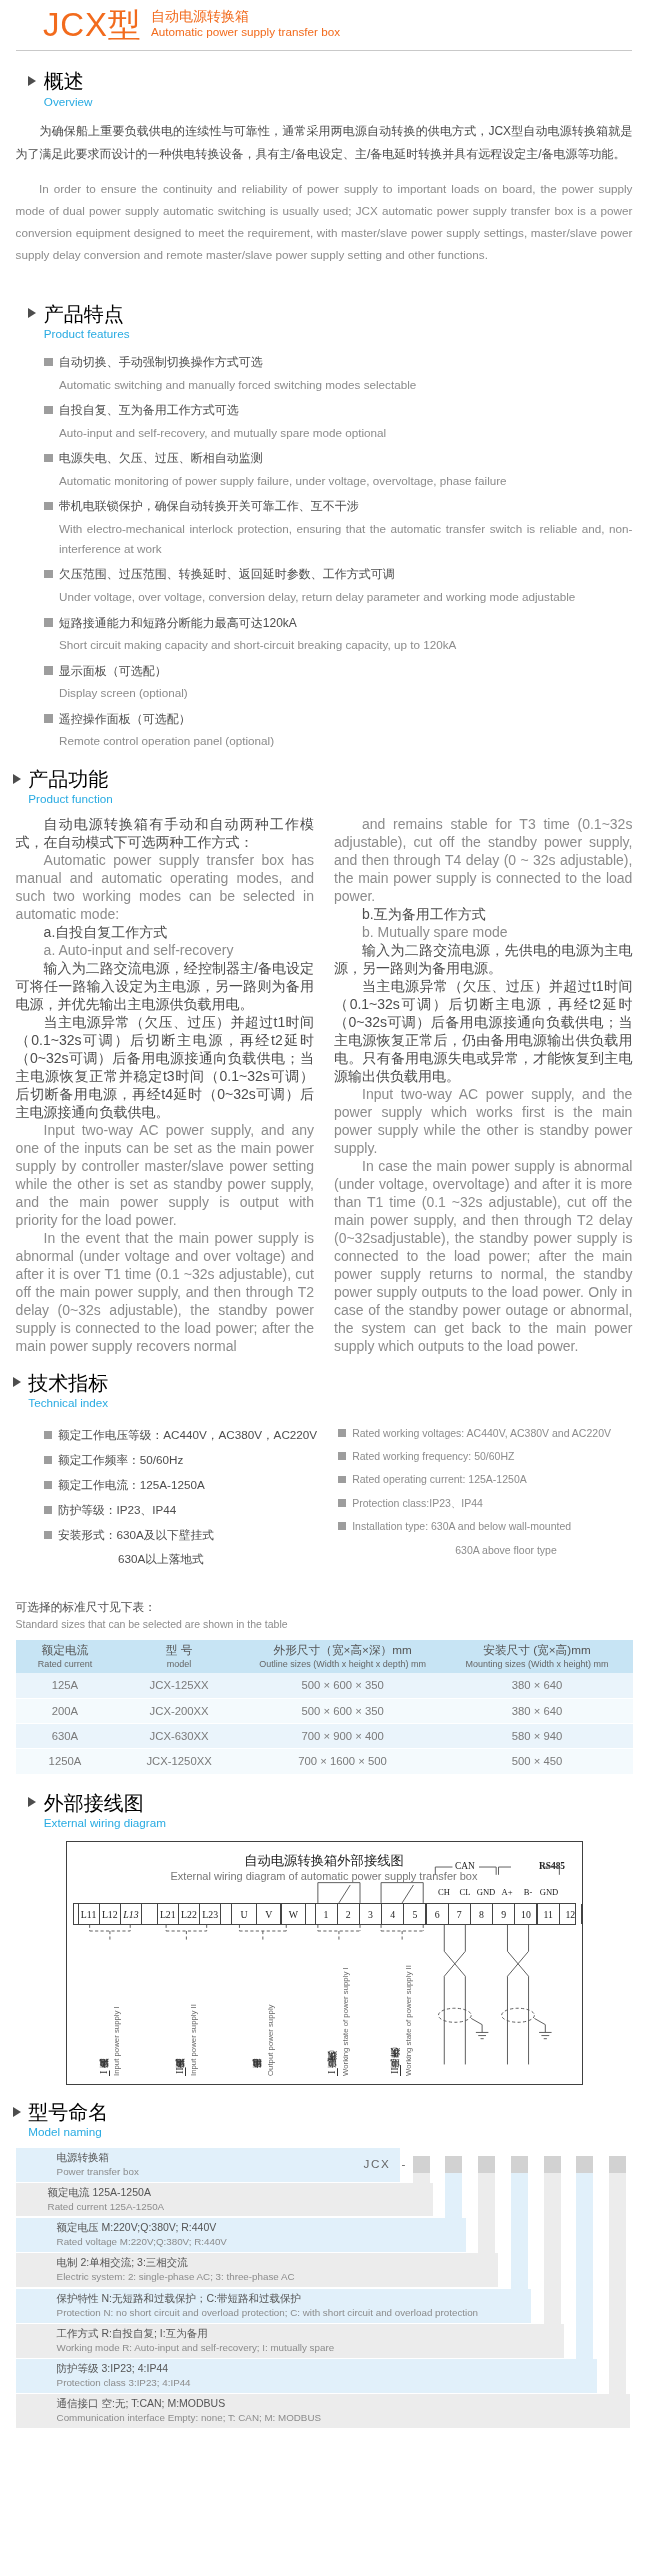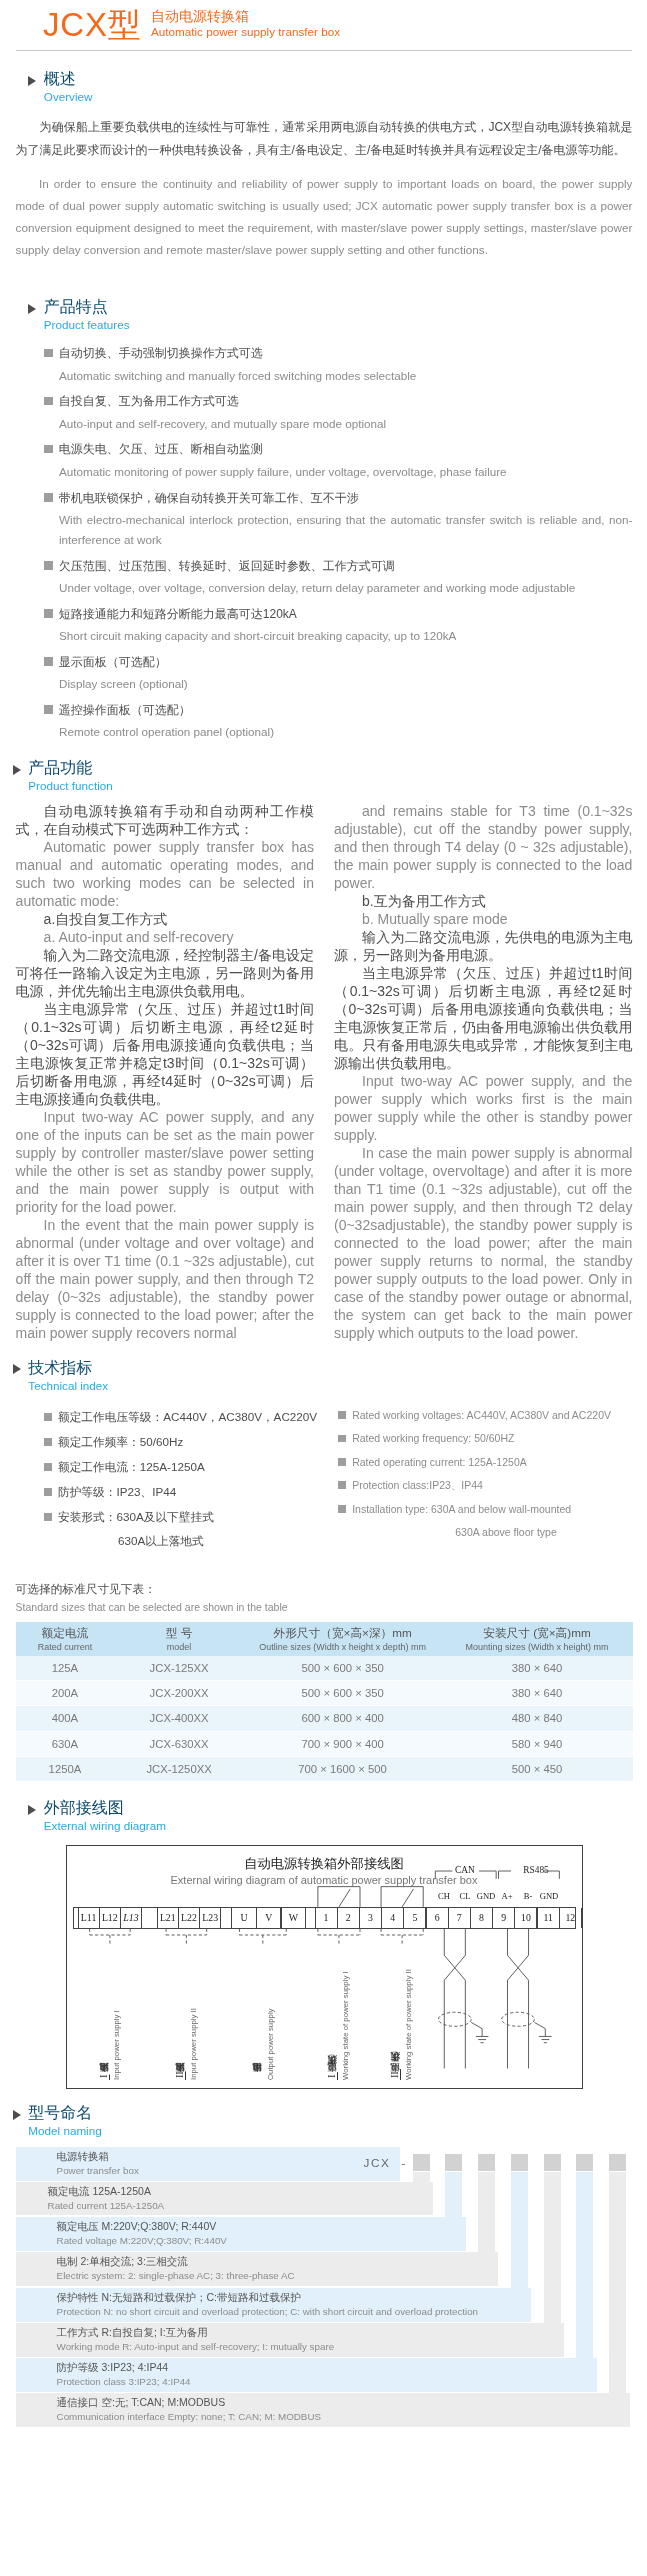--- a/index.html
+++ b/index.html
@@ -11,21 +11,21 @@
   .hdr-titles{margin-left:9.4px;padding-bottom:1.6px;}
   .hdr-cn{font-size:14px;color:#f26b1d;line-height:1.2;}
   .hdr-en{font-size:11.7px;color:#f26b1d;line-height:1.25;}
   .rule{border:0;border-top:0.8px solid #c9c9c9;margin:9.4px 15.6px 0 15.6px;}
   
   .sec-head{display:flex;align-items:flex-start;}
   .sec-head.ind-a{margin-left:28px;}
   .sec-head.ind-b{margin-left:12.5px;}
   .tri{width:0;height:0;border-left:8.6px solid #4d4d4d;border-top:5.5px solid transparent;
        border-bottom:5.5px solid transparent;margin:5.5px 7.8px 0 0;}
-  .sec-cn{font-size:16px;color:#0c4a6e;line-height:1.1;}
+  .sec-cn{font-size:20px;color:#000000;line-height:1.1;}
   .sec-en{font-size:11.7px;color:#29abe2;margin-top:2.3px;}
   
   .ov-cn{margin:12.5px 15.6px 0 15.6px;font-size:12px;line-height:23.4px;color:#4d4d4d;
          text-indent:2em;text-align:justify;}
   .ov-en{margin:11px 15.6px 0 15.6px;font-size:11.7px;line-height:22px;color:#8c8c8c;
          text-indent:2em;text-align:justify;}
   
   .feat-list{margin:11px 15.6px 0 44px;}
   .feat-item{margin-bottom:4.7px;}
   .feat-cn{font-size:12px;color:#4d4d4d;line-height:23.4px;}
@@ -268,26 +268,20 @@
           <td>380 × 640</td>
         </tr>
 
         <tr>
           <td>200A</td>
           <td>JCX-200XX</td>
           <td>500 × 600 × 350</td>
           <td>380 × 640</td>
         </tr>
 
-        <tr>
-          <td>400A</td>
-          <td>JCX-400XX</td>
-          <td>600 × 800 × 400</td>
-          <td>480 × 840</td>
-        </tr>
 
         <tr>
           <td>630A</td>
           <td>JCX-630XX</td>
           <td>700 × 900 × 400</td>
           <td>580 × 940</td>
         </tr>
 
         <tr>
           <td>1250A</td>
@@ -303,21 +297,21 @@
     <div>
       <div class="sec-cn">外部接线图</div>
       <div class="sec-en">External wiring diagram</div>
     </div>
   </div>
   <div class="wire-box">
     <div class="wd-title-cn">自动电源转换箱外部接线图</div>
     <div class="wd-title-en">External wiring diagram of automatic power supply transfer box</div>
 
     <div class="buslabel" style="left:367px;">CAN</div>
-    <div class="buslabel" style="left:438px;">RS485</div>
+    <div class="buslabel" style="left:454px;font-weight:bold;">RS485</div>
     <div class="pinrow" style="left:367px;">
 
     <span>CH</span>
         <span>CL</span>
         <span>GND</span>
       </div>
     <div class="pinrow" style="left:430px;">
 
     <span>A+</span>
         <span>B-</span>

